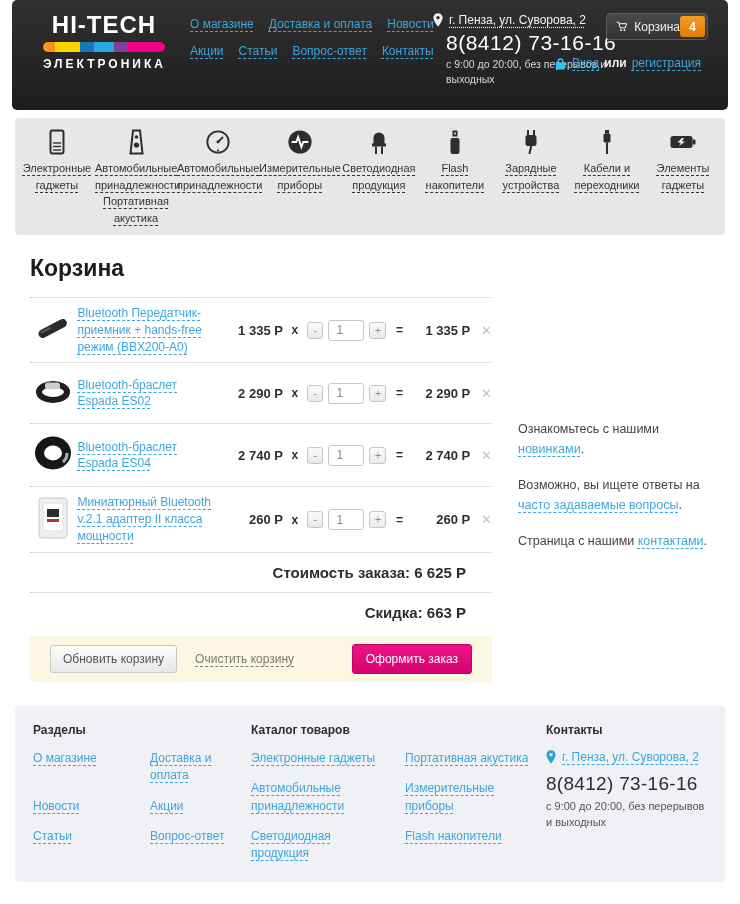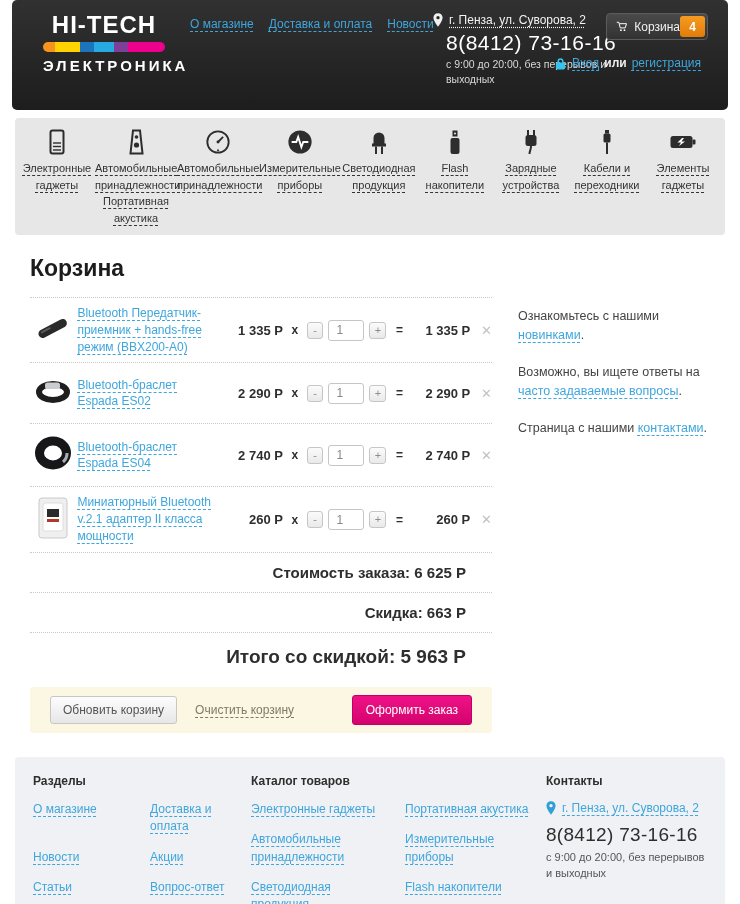--- a/index.html
+++ b/index.html
@@ -6,21 +6,21 @@
   html,body { width:740px; background:#fff; font-family:"Liberation Sans", sans-serif; color:#333; }
   body { height:904px; overflow:hidden; }
   a, .link { color:#3ea6dd; text-decoration:underline dashed; text-decoration-thickness:1px; text-underline-offset:3px; cursor:pointer; }
 
   
   .header { position:relative; margin:0 12px; height:110px; background:linear-gradient(#313131,#1d1d1d); border-radius:5px; }
   .logo { position:absolute; left:31px; top:11px; width:122px; text-align:center; }
   .logo-name { color:#fff; font-size:24px; font-weight:bold; letter-spacing:1px; }
   .logo-bar { height:10px; border-radius:5px; margin:3px 0 5px;
     background:linear-gradient(90deg,#f7941e 0 10%,#ffd200 10% 30%,#1c75bc 30% 42%,#27aae1 42% 58%,#7e3f98 58% 70%,#ec008c 70% 100%); }
-  .logo-sub { color:#fff; font-size:15px; letter-spacing:3px; font-weight:bold; }
+  .logo-sub { color:#fff; font-size:12px; letter-spacing:3px; font-weight:bold; }
   .nav { position:absolute; left:178px; top:17px; width:240px; font-size:12px; }
   .nav-row { margin-bottom:13px; }
   .nav-row a { margin-right:15px; white-space:nowrap; }
   .loc { position:absolute; left:421px; top:13px; display:flex; align-items:center; font-size:12px; }
   .loc a { color:#f3f3f3; text-decoration:underline dotted; margin-left:6px; }
   .phone { position:absolute; left:434px; top:31px; color:#fff; font-size:21px; letter-spacing:.5px; }
   .hours { position:absolute; left:434px; top:57px; width:160px; color:#d8d8d8; font-size:10.5px; line-height:1.45; }
   .cart-btn { position:absolute; right:20px; top:13px; width:102px; height:27px; display:flex; align-items:center;
     background:linear-gradient(#4a4a4a,#323232); border:1px solid #5c5c5c; border-radius:4px; padding:0 2px 0 9px; cursor:pointer; }
   .cart-btn .lbl { color:#f0f0f0; font-size:12px; margin-left:7px; flex:1; }
@@ -38,21 +38,21 @@
   
   .cats { margin:8px 15px 0; background:#e7e7e7; border-radius:4px; display:flex; padding:9px 4px 9px; }
   .cat { flex:1; text-align:center; cursor:pointer; }
   .cat-ic { height:28px; display:flex; align-items:flex-end; justify-content:center; margin-bottom:5px; }
   .cat-lb { display:inline-block; font-size:11px; color:#333; line-height:1.5; max-width:82px;
     text-decoration:underline dashed; text-decoration-thickness:1px; text-underline-offset:3px; }
 
   
   .main { padding:0 30px; }
   .page-title { font-size:23px; font-weight:bold; color:#1c1c1c; margin:20px 0 15px; }
-  .content { display:flex; }
+  .content { display:flex;align-items:center; }
   .cart-col { width:462px; }
   .side-col { flex:1; margin-left:26px; padding-top:10px; font-size:12.5px; color:#444; line-height:1.55; }
   .side-col p { margin-bottom:17px; }
 
   .cart-row { display:flex; align-items:center; border-top:1px dotted #c9c9c9; padding:7px 0; min-height:56px; }
   .thumb { width:48px; }
   .pname { width:140px; font-size:12px; line-height:1.4; }
   .price { width:68px; text-align:right; font-weight:bold; font-size:13px; color:#2e2e2e; white-space:nowrap; }
   .xsign { width:24px; text-align:center; font-weight:bold; font-size:12px; color:#2e2e2e; }
   .step-btn { width:17px; height:17px; border:1px solid #c6c6c6; border-radius:3px; background:linear-gradient(#fbfbfb,#e9e9e9);
@@ -94,20 +94,23 @@
   <div class="logo">
     <div class="logo-name">HI-TECH</div>
     <div class="logo-bar"></div>
     <div class="logo-sub">ЭЛЕКТРОНИКА</div>
   </div>
 
   <div class="nav">
     <div class="nav-row">
       <a>О магазине</a><a>Доставка и оплата</a><a>Новости</a>
     </div>
+    <div class="nav-row">
+      <a>Акции</a><a>Статьи</a><a>Вопрос-ответ</a><a>Контакты</a>
+    </div>
   </div>
 
   <div class="loc">
     <svg width="10" height="14" viewBox="0 0 12 16">
         <path d="M6 0C2.7 0 .5 2.3.5 5.2.5 9 6 16 6 16s5.5-7 5.5-10.8C11.5 2.3 9.3 0 6 0z" fill="#f0f0f0"></path>
         <circle cx="6" cy="5.2" r="2" fill="#262626"></circle>
       </svg>
     <a>г. Пенза, ул. Суворова, 2</a>
   </div>
   <div class="phone">8(8412) 73-16-16</div>
@@ -301,21 +304,20 @@
         <span class="step-btn">-</span>
         <input class="qty" value="1" style="">
         <span class="step-btn">+</span>
         <span class="eq">=</span>
         <span class="total">260 Р</span>
         <span class="remove">✕</span>
       </div>
 
       <div class="totals-row">Стоимость заказа: 6 625 Р</div>
       <div class="totals-row">Скидка: 663 Р</div>
-      <div class="totals-row grand">Итого со скидкой: 5 963 Р</div>
 
       <div class="actions">
         <button class="btn-update">Обновить корзину</button>
         <span class="link-clear">Очистить корзину</span>
         <button class="btn-checkout">Оформить заказ</button>
       </div>
     </div>
 
     <div class="side-col">
       <p><span>Ознакомьтесь с нашими </span><a>новинками</a><span>.</span></p>

